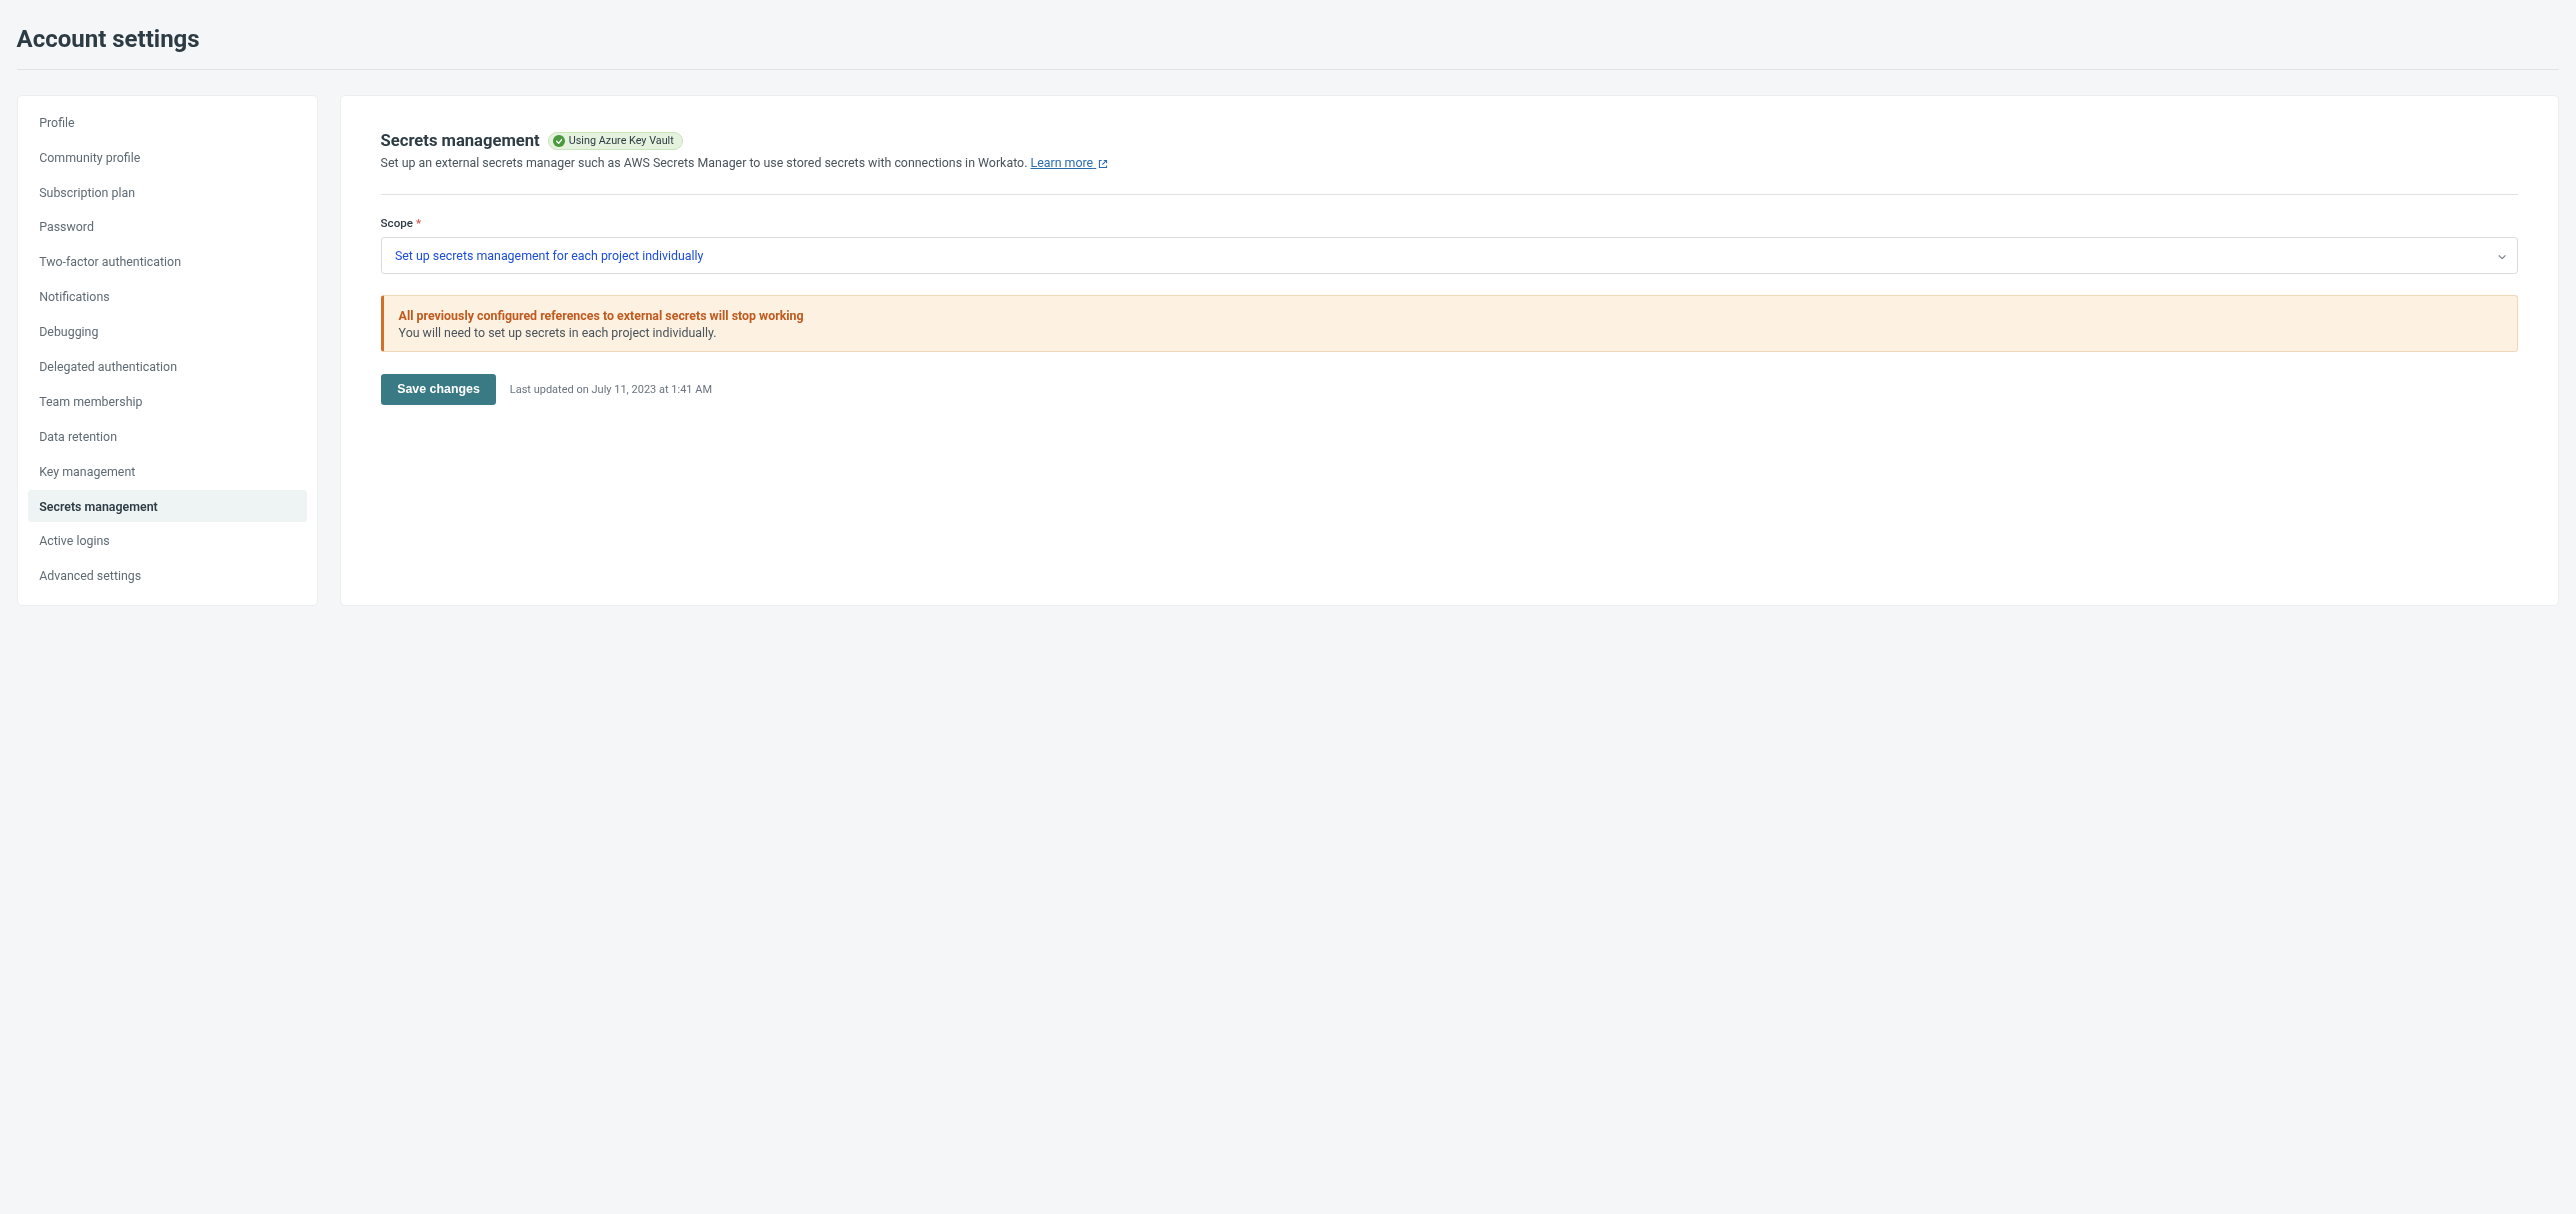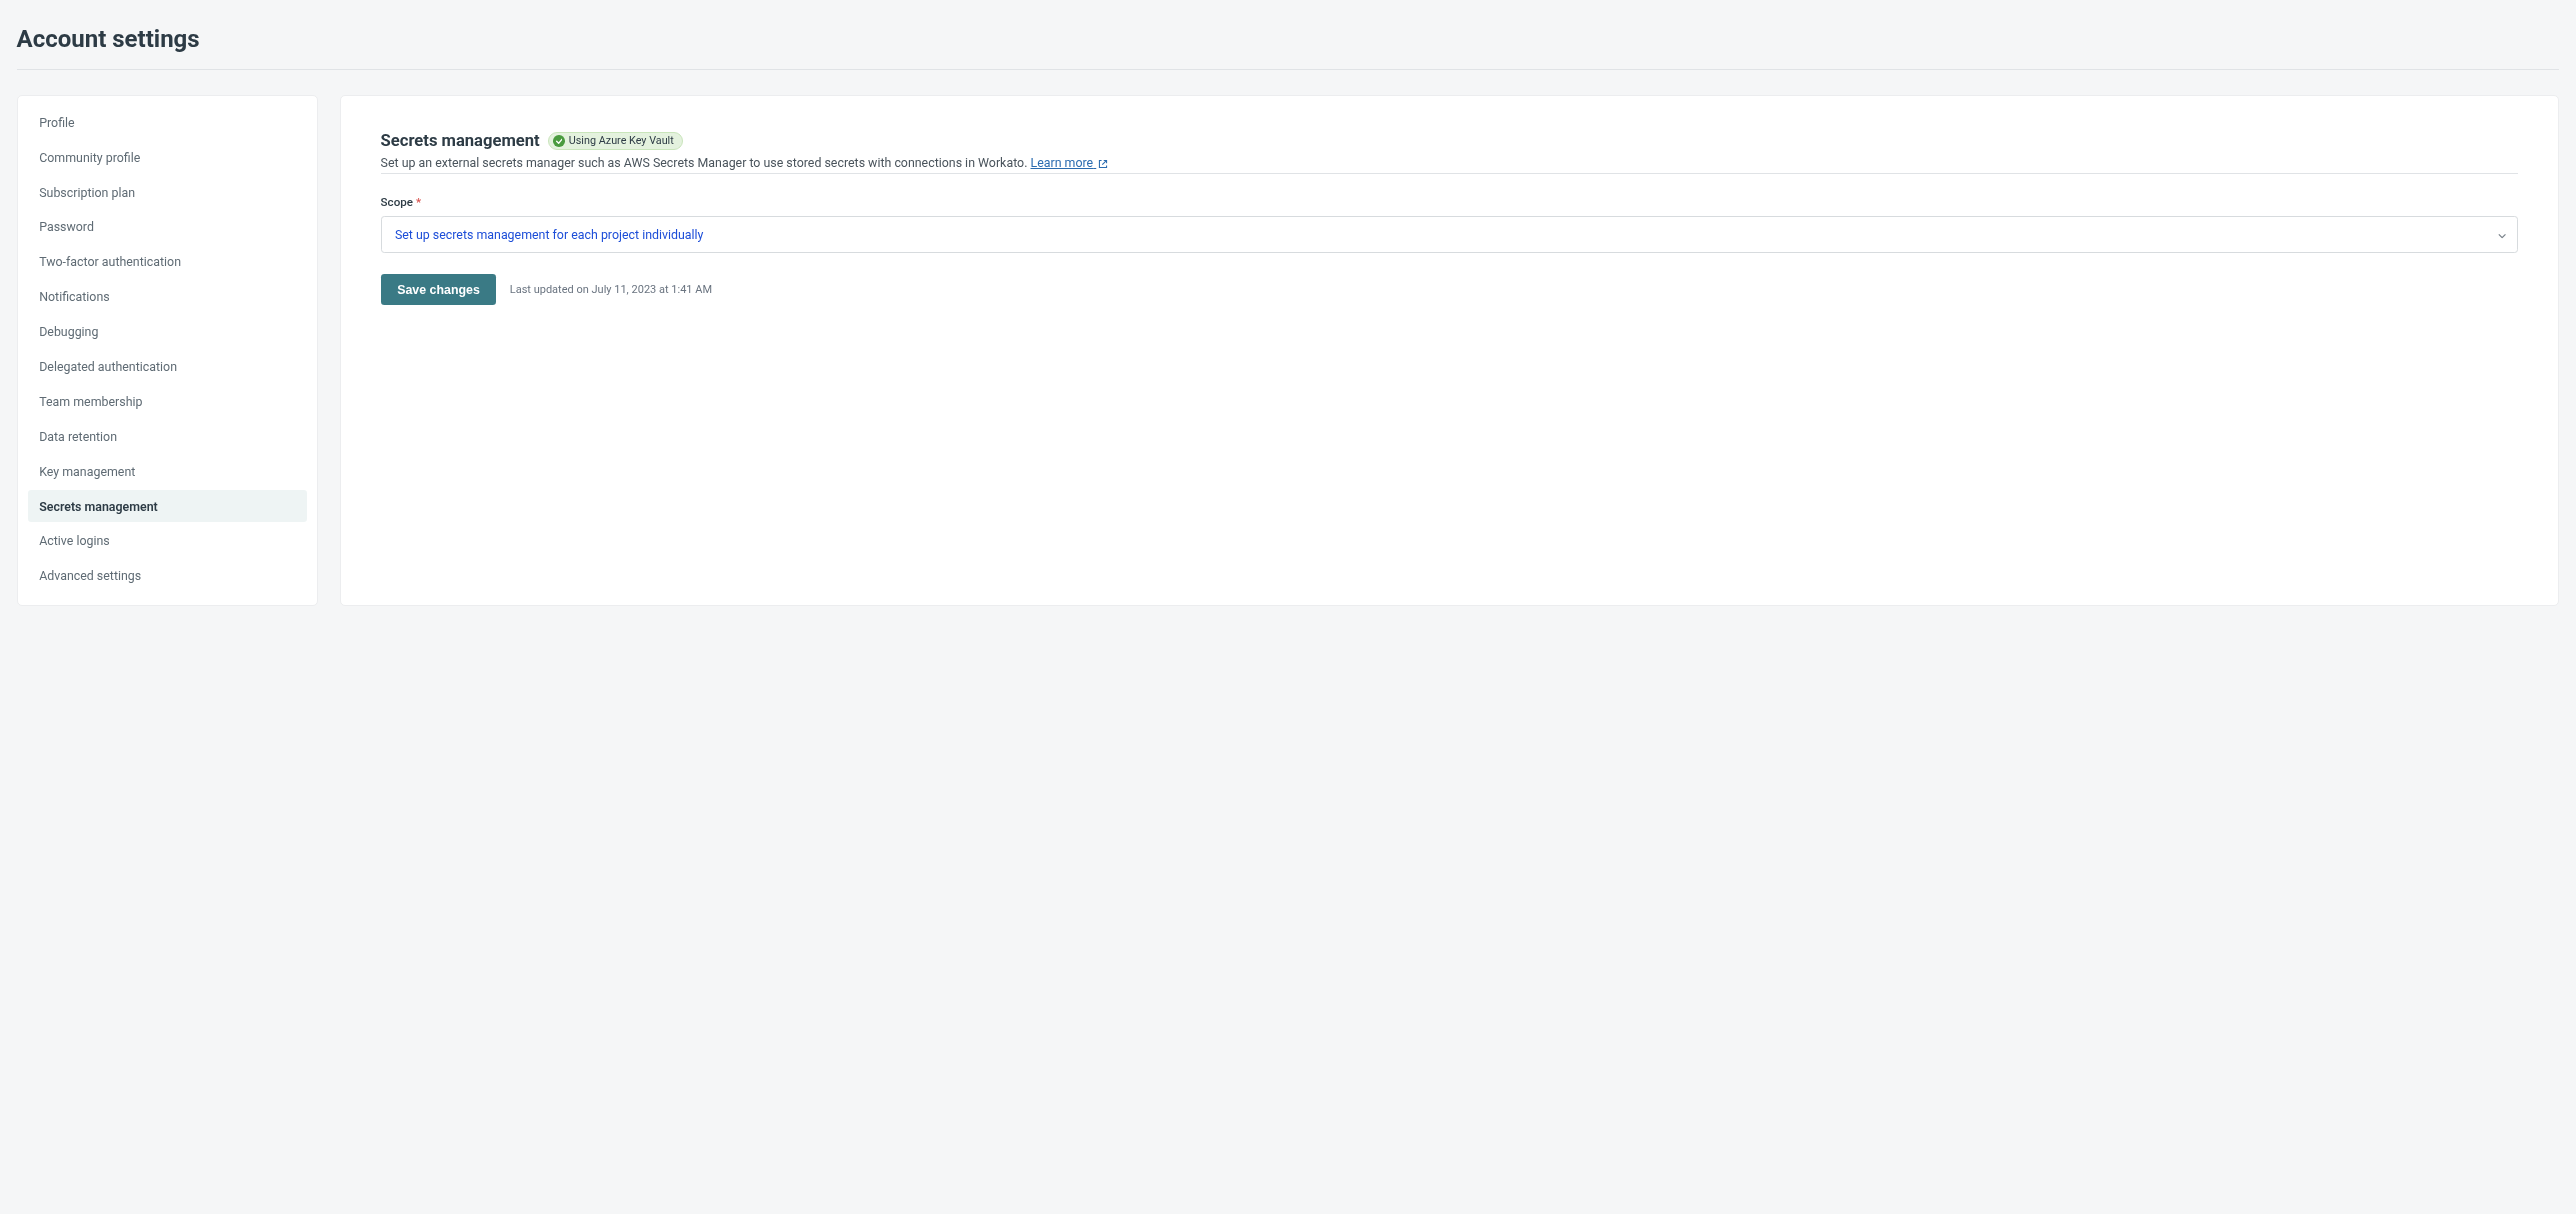--- a/index.html
+++ b/index.html
@@ -87,21 +87,21 @@
       display: flex;
       align-items: center;
       justify-content: center;
       color: #fff;
       font-size: 7.5px;
       font-weight: bold;
     }
     .description {
       font-size: 12.4px;
       color: #4a545c;
-      margin-bottom: 1px;
+      margin-bottom: 22px;
     }
     .learn-more-link {
       color: #2b6cb0;
       text-decoration: underline;
       cursor: pointer;
     }
     .external-icon {
       display: inline-block;
       vertical-align: middle;
       margin-left: 1.7px;
@@ -237,20 +237,24 @@
 
     <div class="select-box">
       <span>Set up secrets management for each project individually</span>
       <span class="select-caret">
         <svg width="8.3" height="5" viewBox="0 0 10 6">
             <path d="M1 1 L5 5 L9 1" stroke="#7a838b" stroke-width="1.5" fill="none"></path>
           </svg>
       </span>
     </div>
 
+    <div class="warning-box">
+      <div class="warning-title">All previously configured references to external secrets will stop working</div>
+      <div class="warning-text">You will need to set up secrets in each project individually.</div>
+    </div>
 
     <div class="footer-row">
       <button class="save-button">Save changes</button>
       <span class="last-updated">Last updated on July 11, 2023 at 1:41 AM</span>
     </div>
   </div>
 </div>
 
 
 </body></html>

